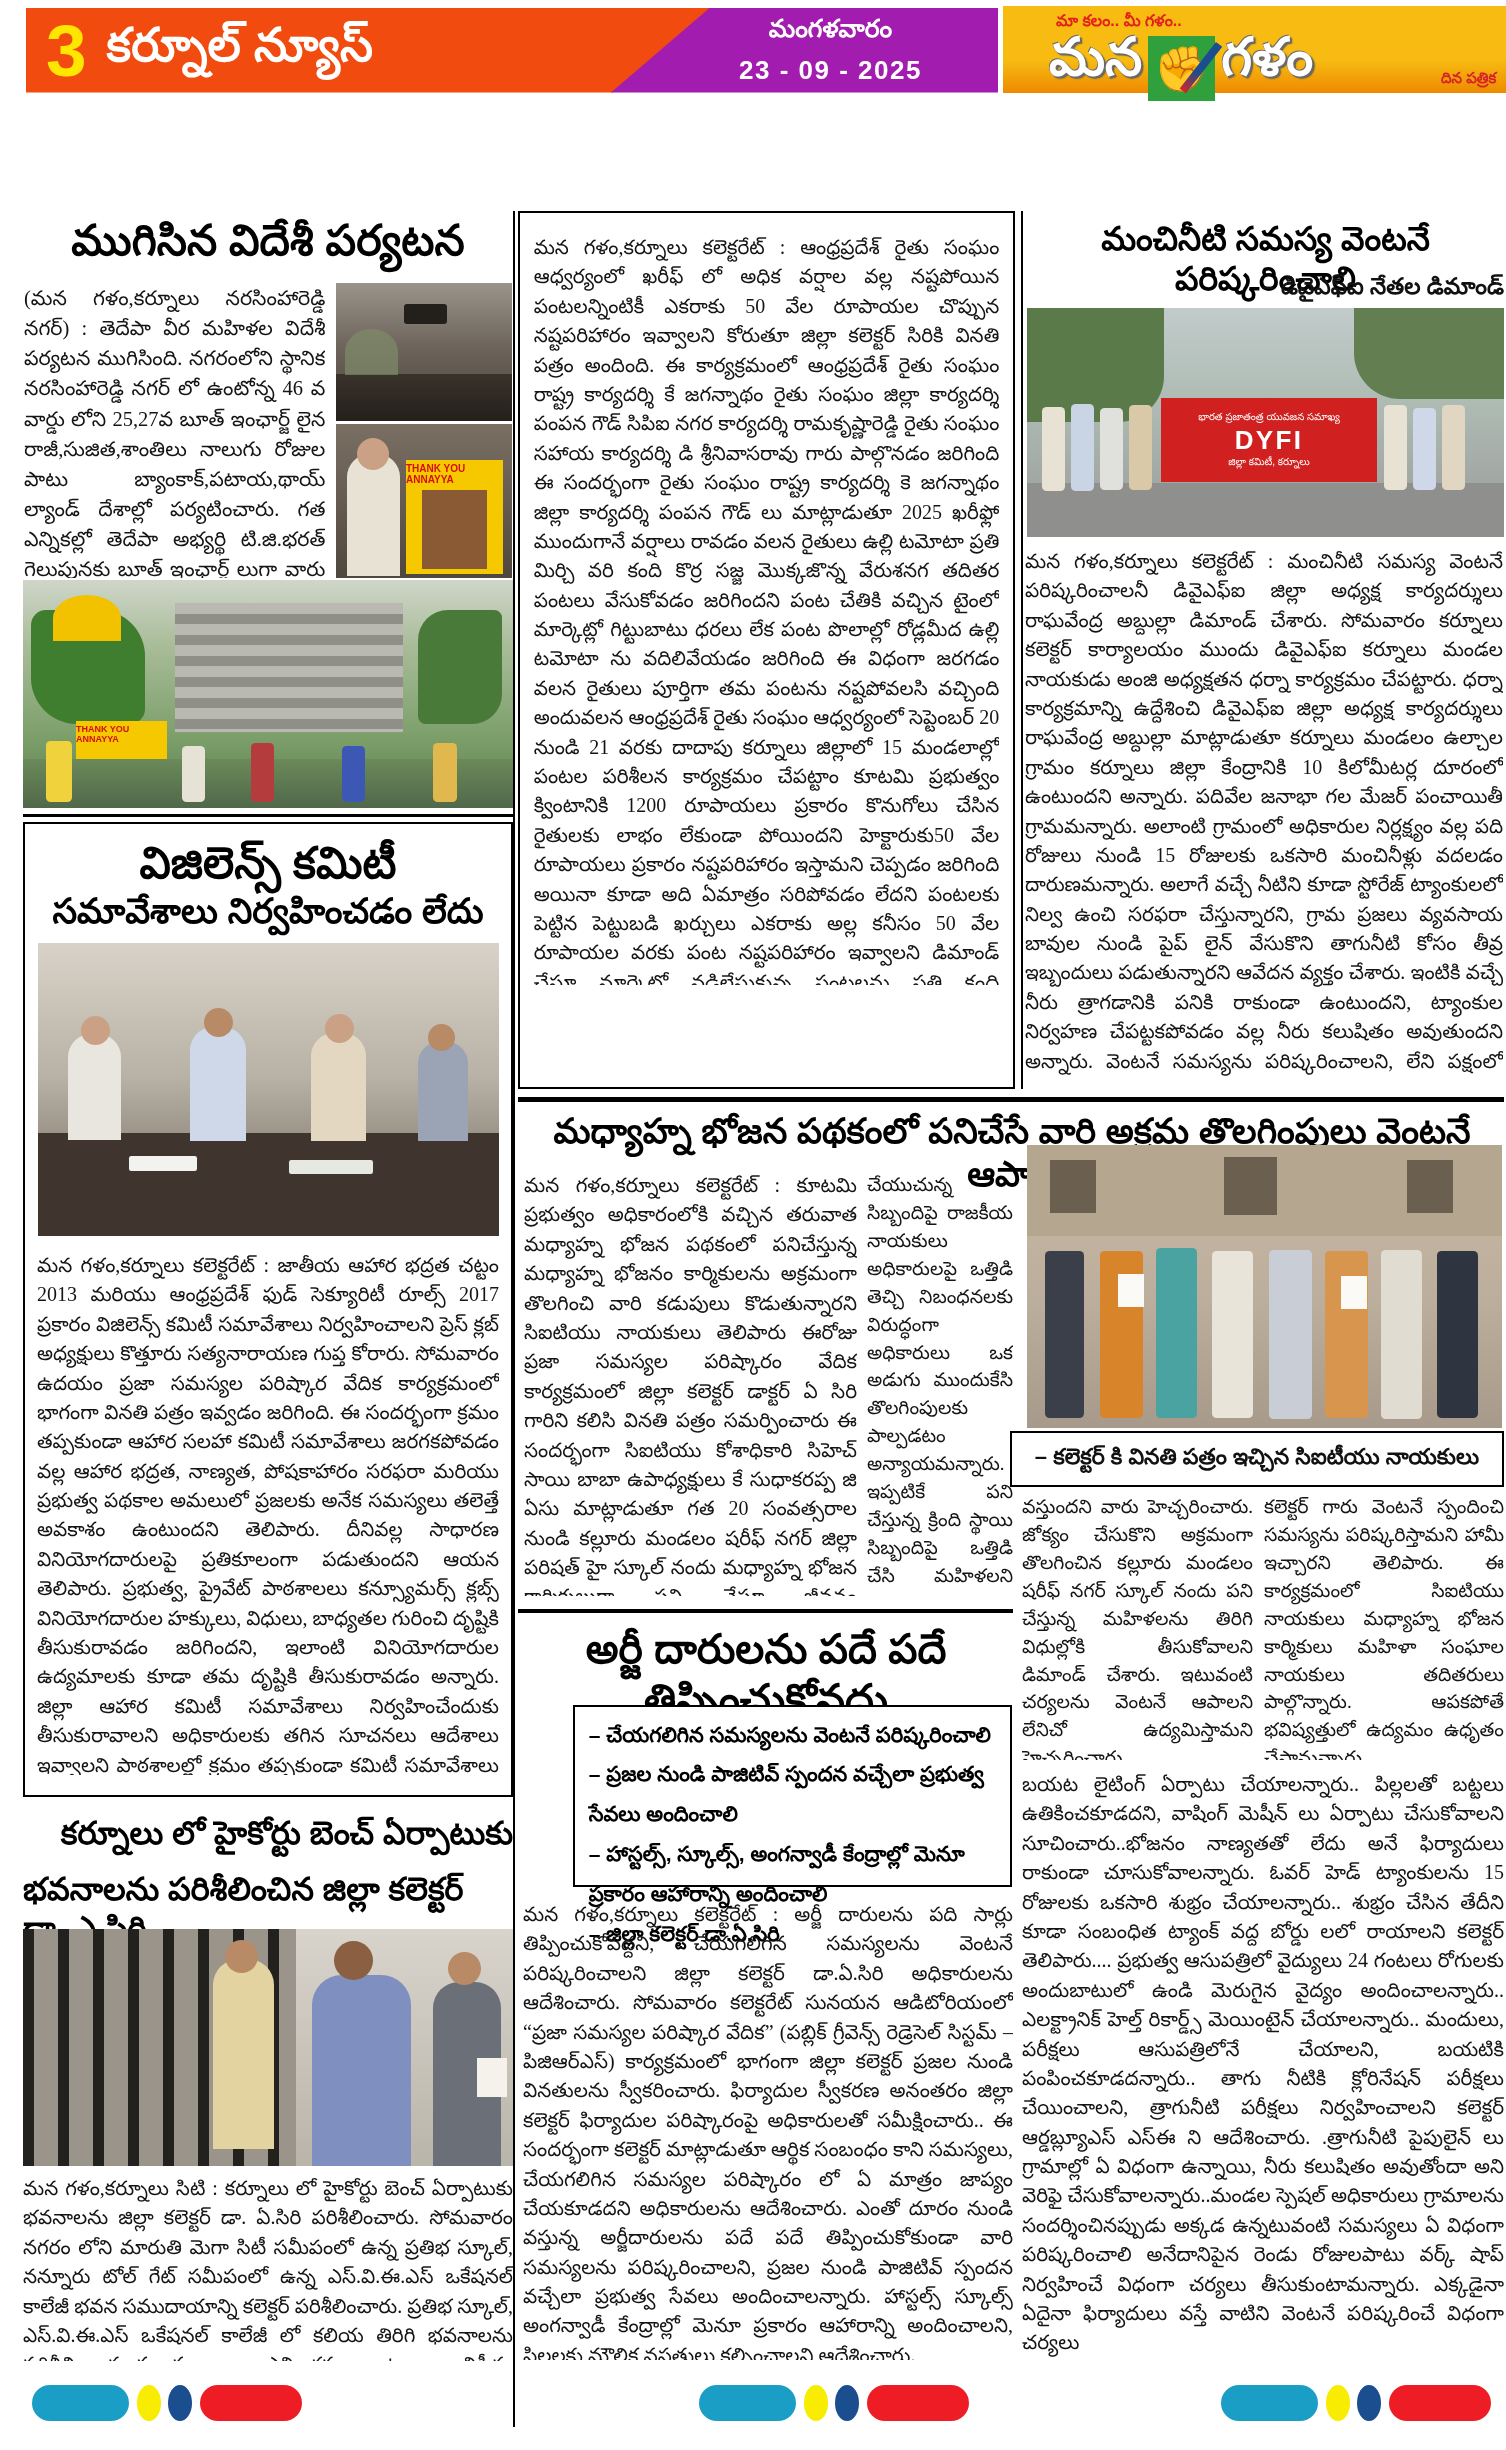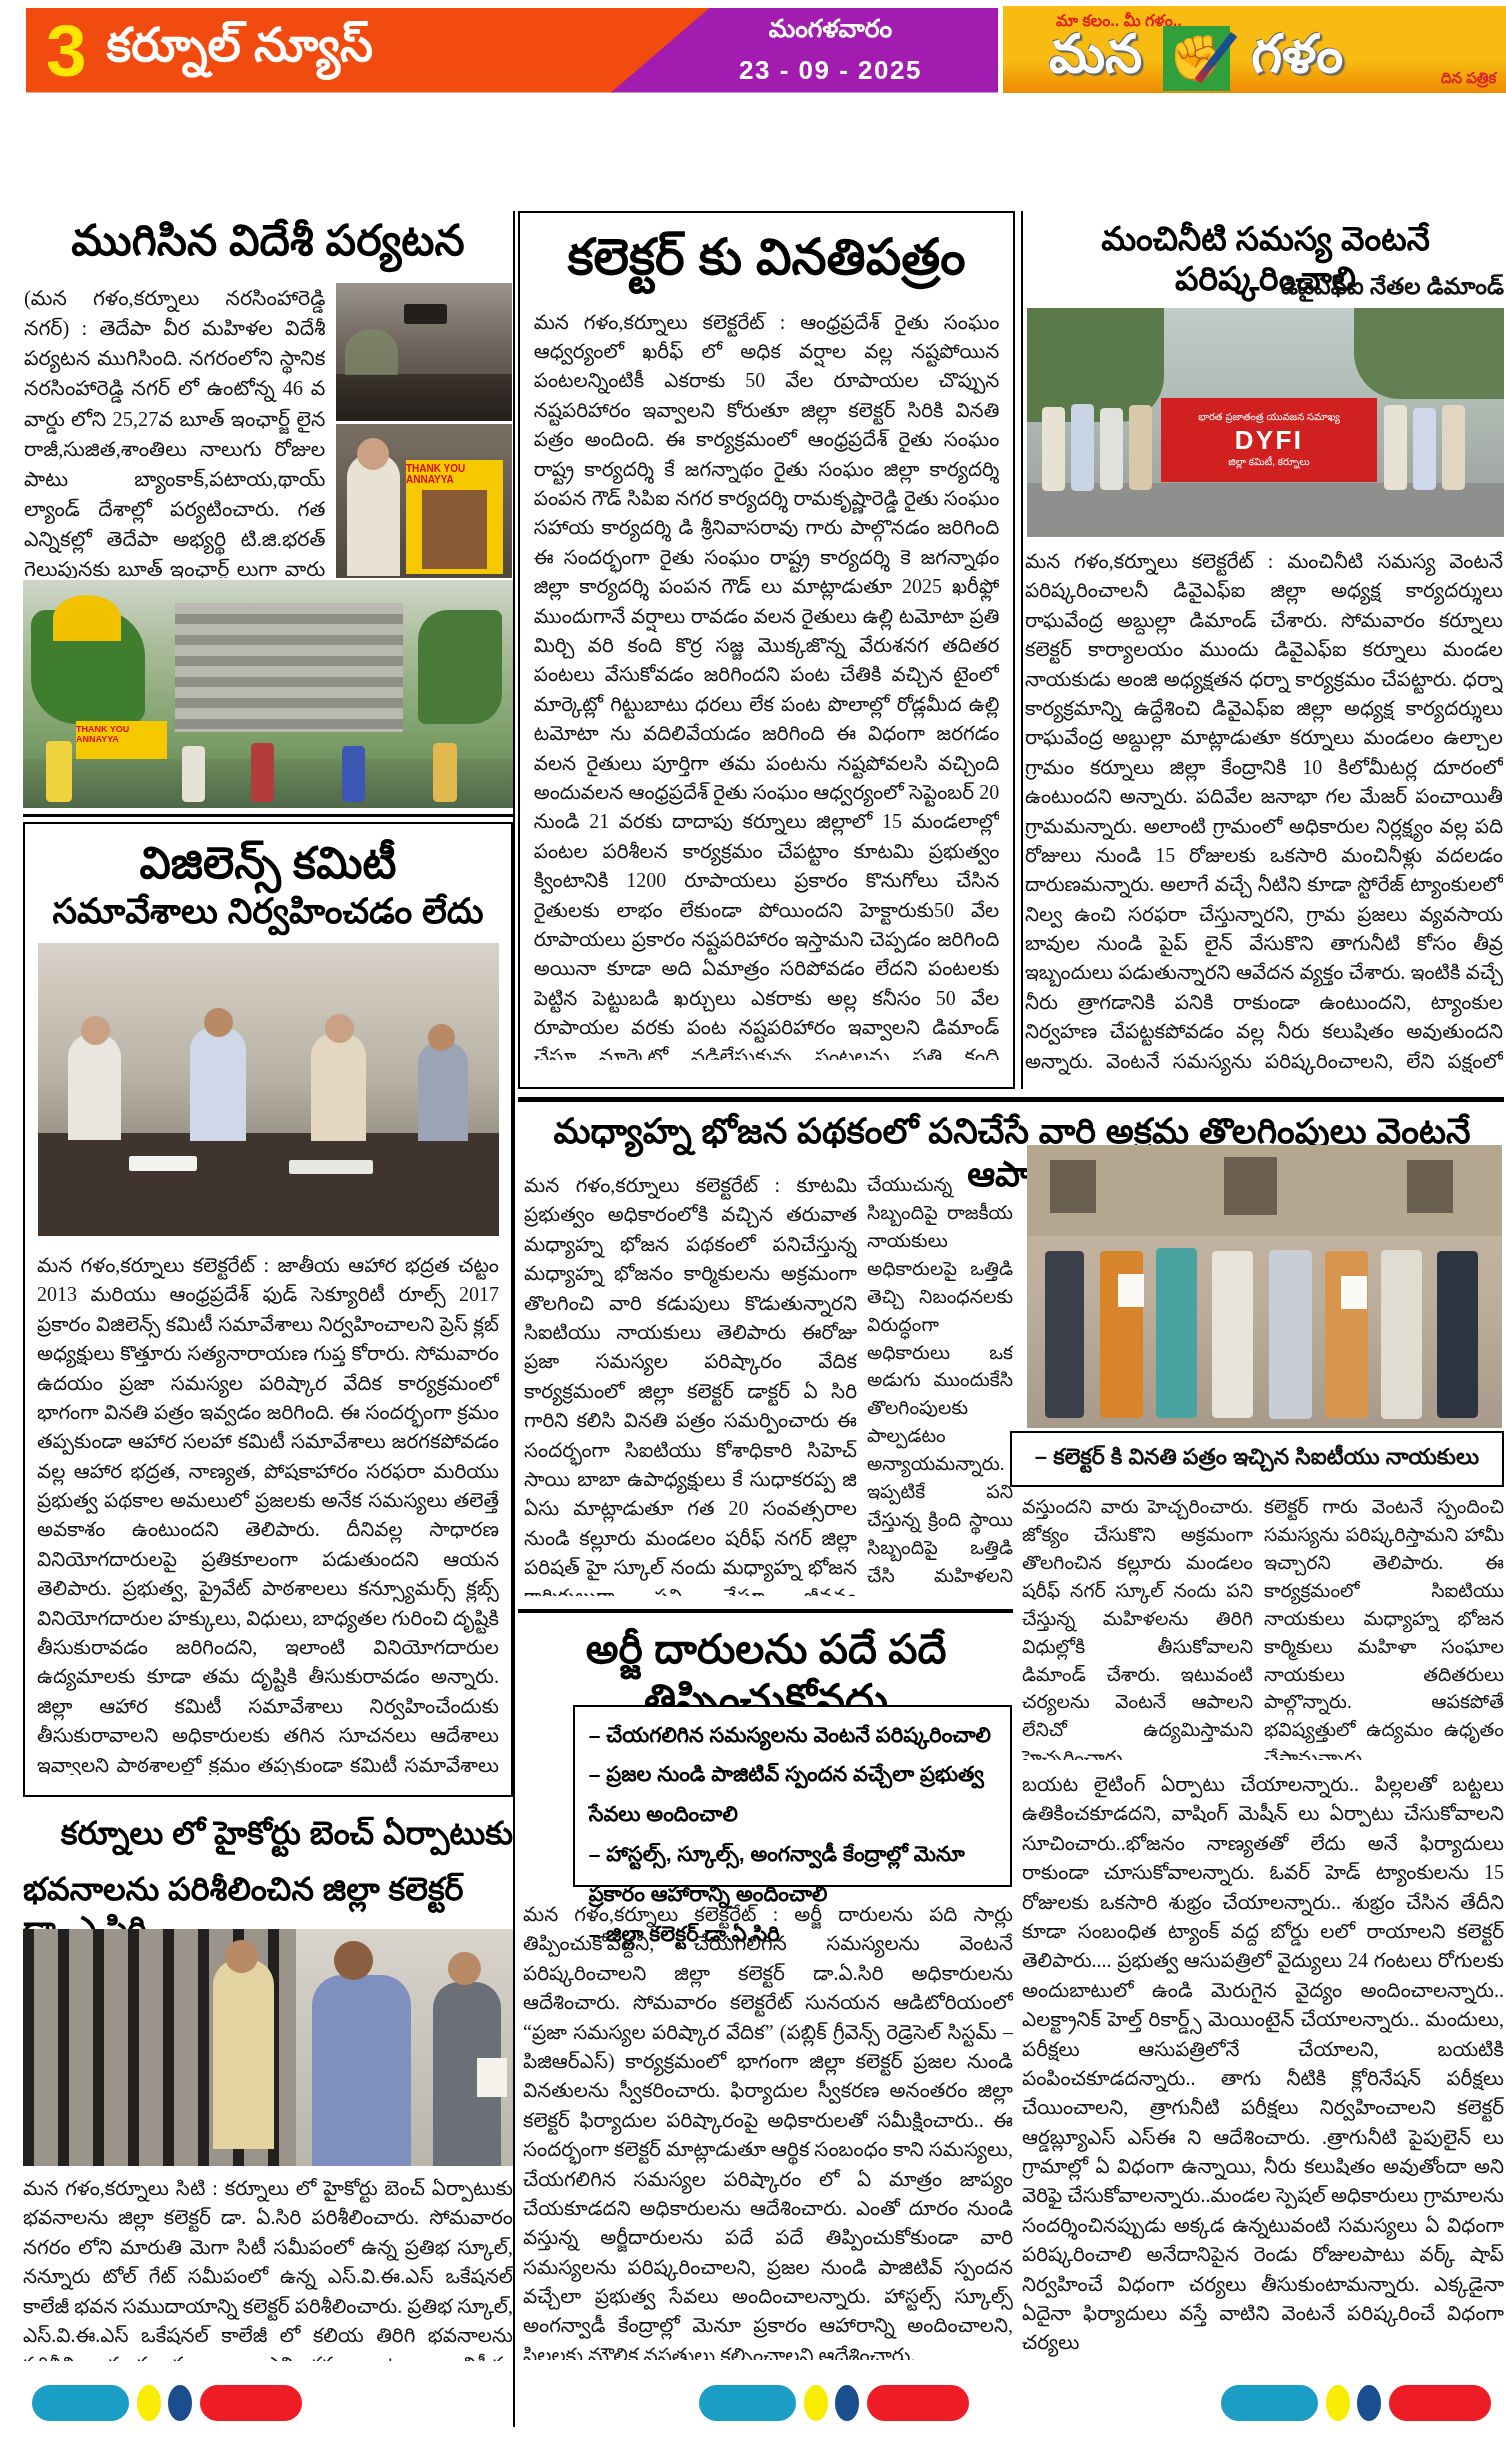--- a/index.html
+++ b/index.html
@@ -24,22 +24,22 @@
   #hdr-blue{left:579px;top:7.6px;width:419px;height:85px;background:#a21caf;
             clip-path:polygon(131px 0,100% 0,100% 100%,32px 100%);
             display:flex;flex-direction:column;align-items:center;justify-content:center;color:#fff;
             font-family:"Liberation Sans",sans-serif;font-weight:700;}
   #hdr-day{font-size:25px;margin-left:84px;}
   #hdr-date{font-size:26px;margin-left:84px;margin-top:6px;letter-spacing:1.5px;}
   #masthead{left:1003px;top:6px;width:504px;height:87px;
             background:linear-gradient(180deg,#F7BB12 0%,#F7BB12 62%,#EE8A00 100%);}
   #mast-tag{position:absolute;left:53px;top:6px;color:#E3201B;font-family:"Liberation Sans",sans-serif;
             font-weight:700;font-size:16px;}
-  #mast-main{position:absolute;left:46px;top:20px;display:flex;align-items:flex-start;gap:21px;
-             font-family:Liberation Mono, monospace;font-weight:700;font-size:53px;color:#fff;
+  #mast-main{position:absolute;left:46px;top:20px;display:flex;align-items:flex-end;gap:6px;
+             font-family:Liberation Sans, sans-serif;font-weight:700;font-size:53px;color:#fff;
              text-shadow:1.5px 1.5px 0 #6a6a6a,-0.8px -0.8px 0 #6a6a6a,2.3px 2.3px 1.5px #555;}
   #mast-logo{width:67px;height:65px;background:#2FA03C;position:relative;display:flex;align-items:center;justify-content:center;}
   #mast-fist{color:#D5232A;font-size:44px;text-shadow:none;}
   #mast-pencil{position:absolute;width:7.6px;height:59px;background:linear-gradient(180deg,#1A4E8F 60%,#D5232A 100%);
                transform:rotate(38deg);right:10.6px;top:1.5px;}
   #mast-sub{position:absolute;right:10.6px;bottom:3px;color:#D5232A;font-family:"Liberation Sans",sans-serif;
             font-weight:700;font-size:15px;}
   
   .bullet-row{font-family:"Liberation Sans",sans-serif;font-weight:700;font-size:21px;line-height:1.9;color:#000;}
   
@@ -155,21 +155,20 @@
   <div class="abs bodytxt" style="left:23px;top:2174px;width:490px;height:187px;font-size:20px;">మన గళం,కర్నూలు సిటి : కర్నూలు లో హైకోర్టు బెంచ్ ఏర్పాటుకు భవనాలను జిల్లా కలెక్టర్ డా. ఏ.సిరి పరిశీలించారు. సోమవారం నగరం లోని మారుతి మెగా సిటీ సమీపంలో ఉన్న ప్రతిభ స్కూల్, నన్నూరు టోల్ గేట్ సమీపంలో ఉన్న ఎస్.వి.ఈ.ఎస్ ఒకేషనల్ కాలేజీ భవన సముదాయాన్ని కలెక్టర్ పరిశీలించారు. ప్రతిభ స్కూల్, ఎస్.వి.ఈ.ఎస్ ఒకేషనల్ కాలేజీ లో కలియ తిరిగి భవనాలను పరిశీలించారు. మ్యాపుల ద్వారా ఎన్ని భవనాలు ఉన్నాయి, విస్తీర్ణం ఎంత ఉందని చూశారు.. అధికారులతో మాట్లాడి వివరాలను తెలుసుకున్నారు. ఈ పర్యటన లో కర్నూలు ఆర్డీఓ సందీప్ కుమార్, ఆర్ అండ్ బి ఎస్ ఈ మహేశ్వర్ రెడ్డి,ఆయా మండలాల తహసీల్దార్ లు పాల్గొన్నారు.</div>
 
   <div class="abs pills" style="left:32px;top:2385px;">
     <span class="pill-cyan"></span>
     <span class="pill-yellow"></span>
     <span class="pill-navy"></span>
     <span class="pill-red"></span>
   </div>
 
   <div class="abs boxed" style="left:518px;top:211px;width:497px;height:878px;">
-    <div class="headline" style="margin-top:13.7px;font-size:50px;">కలెక్టర్ కు వినతిపత్రం</div>
     <div class="bodytxt" style="margin:20px 13.7px 0 13.7px;font-size:20px;height:752px;">మన గళం,కర్నూలు కలెక్టరేట్ : ఆంధ్రప్రదేశ్ రైతు సంఘం ఆధ్వర్యంలో ఖరీఫ్ లో అధిక వర్షాల వల్ల నష్టపోయిన పంటలన్నింటికీ ఎకరాకు 50 వేల రూపాయల చొప్పున నష్టపరిహారం ఇవ్వాలని కోరుతూ జిల్లా కలెక్టర్ సిరికి వినతి పత్రం అందింది. ఈ కార్యక్రమంలో ఆంధ్రప్రదేశ్ రైతు సంఘం రాష్ట్ర కార్యదర్శి కే జగన్నాథం రైతు సంఘం జిల్లా కార్యదర్శి పంపన గౌడ్ సిపిఐ నగర కార్యదర్శి రామకృష్ణారెడ్డి రైతు సంఘం సహాయ కార్యదర్శి డి శ్రీనివాసరావు గారు పాల్గొనడం జరిగింది ఈ సందర్భంగా రైతు సంఘం రాష్ట్ర కార్యదర్శి కె జగన్నాథం జిల్లా కార్యదర్శి పంపన గౌడ్ లు మాట్లాడుతూ 2025 ఖరీఫ్లో ముందుగానే వర్షాలు రావడం వలన రైతులు ఉల్లి టమోటా ప్రతి మిర్చి వరి కంది కొర్ర సజ్జ మొక్కజొన్న వేరుశనగ తదితర పంటలు వేసుకోవడం జరిగిందని పంట చేతికి వచ్చిన టైంలో మార్కెట్లో గిట్టుబాటు ధరలు లేక పంట పొలాల్లో రోడ్లమీద ఉల్లి టమోటా ను వదిలివేయడం జరిగింది ఈ విధంగా జరగడం వలన రైతులు పూర్తిగా తమ పంటను నష్టపోవలసి వచ్చింది అందువలన ఆంధ్రప్రదేశ్ రైతు సంఘం ఆధ్వర్యంలో సెప్టెంబర్ 20 నుండి 21 వరకు దాదాపు కర్నూలు జిల్లాలో 15 మండలాల్లో పంటల పరిశీలన కార్యక్రమం చేపట్టాం కూటమి ప్రభుత్వం క్వింటానికి 1200 రూపాయలు ప్రకారం కొనుగోలు చేసిన రైతులకు లాభం లేకుండా పోయిందని హెక్టారుకు50 వేల రూపాయలు ప్రకారం నష్టపరిహారం ఇస్తామని చెప్పడం జరిగింది అయినా కూడా అది ఏమాత్రం సరిపోవడం లేదని పంటలకు పెట్టిన పెట్టుబడి ఖర్చులు ఎకరాకు అల్ల కనీసం 50 వేల రూపాయల వరకు పంట నష్టపరిహారం ఇవ్వాలని డిమాండ్ చేస్తూ మార్కెట్లో వడిలేసుకున్న పంటలను ప్రతి కంది ఆమదయిన సజ్జ కొర్ర రాగి మొక్కజొన్న తదితర పంటలకు మద్దతు ధరలను ప్రకటించాలని వినతిపత్రం ద్వారా ఇక్కడ తెలిపారు. గిట్టుబాటు ధరలు క్వింటాల్ కు కేవలం 3000 రూపాయలు అవడం వల్ల కేవలం కేజీ 20 రూపాయలకు ప్రతి పంటకు పడిపోయే రూపాయలకు కంది పంటలకు పడిపోయే రూపాయలకు రాగి తదితర వంటలకు 4000 రూపాయలు వేలుకన్నా పంట ఉంది రూ.9 వేల గిట్టుబాటు ధరలను కల్పించేటట్లు చర్యలు చేపట్టాలని కలెక్టర్ కు విన్నవించడం జరిగింది. ఈ కార్యక్రమంలో రైతు సంఘం కార్యదర్శి సభ్యులు గ్రామనాయకులైనటువంటి గంగాధర్ నాయక్ అనర్స్ పల్లయ్య భాష రహీమ్ మాదప్ప తదితరులు పాల్గొన్నారు.</div>
   </div>
 
   <div class="abs headline" style="left:1027px;top:219px;width:477px;font-size:33px;">మంచినీటి సమస్య వెంటనే పరిష్కరించాలి</div>
   <div class="abs" style="left:1185px;top:273px;width:319px;text-align:right;font-family:'Liberation Sans',sans-serif;font-weight:700;font-size:23px;">– డివైఎఫ్ఐ నేతల డిమాండ్</div>
 
   <div class="abs photo" style="left:1027px;top:308px;width:477px;height:229px;background:linear-gradient(180deg,#c2cbcb 0%,#aebcb4 40%,#9a9a98 100%);">
     <div class="abs" style="left:0;top:0;width:137px;height:114px;background:#5b7a4a;border-radius:0 0 46px 0;"></div>
     <div class="abs" style="left:327px;top:0;width:150px;height:91px;background:#637f52;border-radius:0 0 0 46px;"></div>
     <div class="abs" style="left:0;top:175px;width:477px;height:55px;background:#8f8f8d;"></div>

